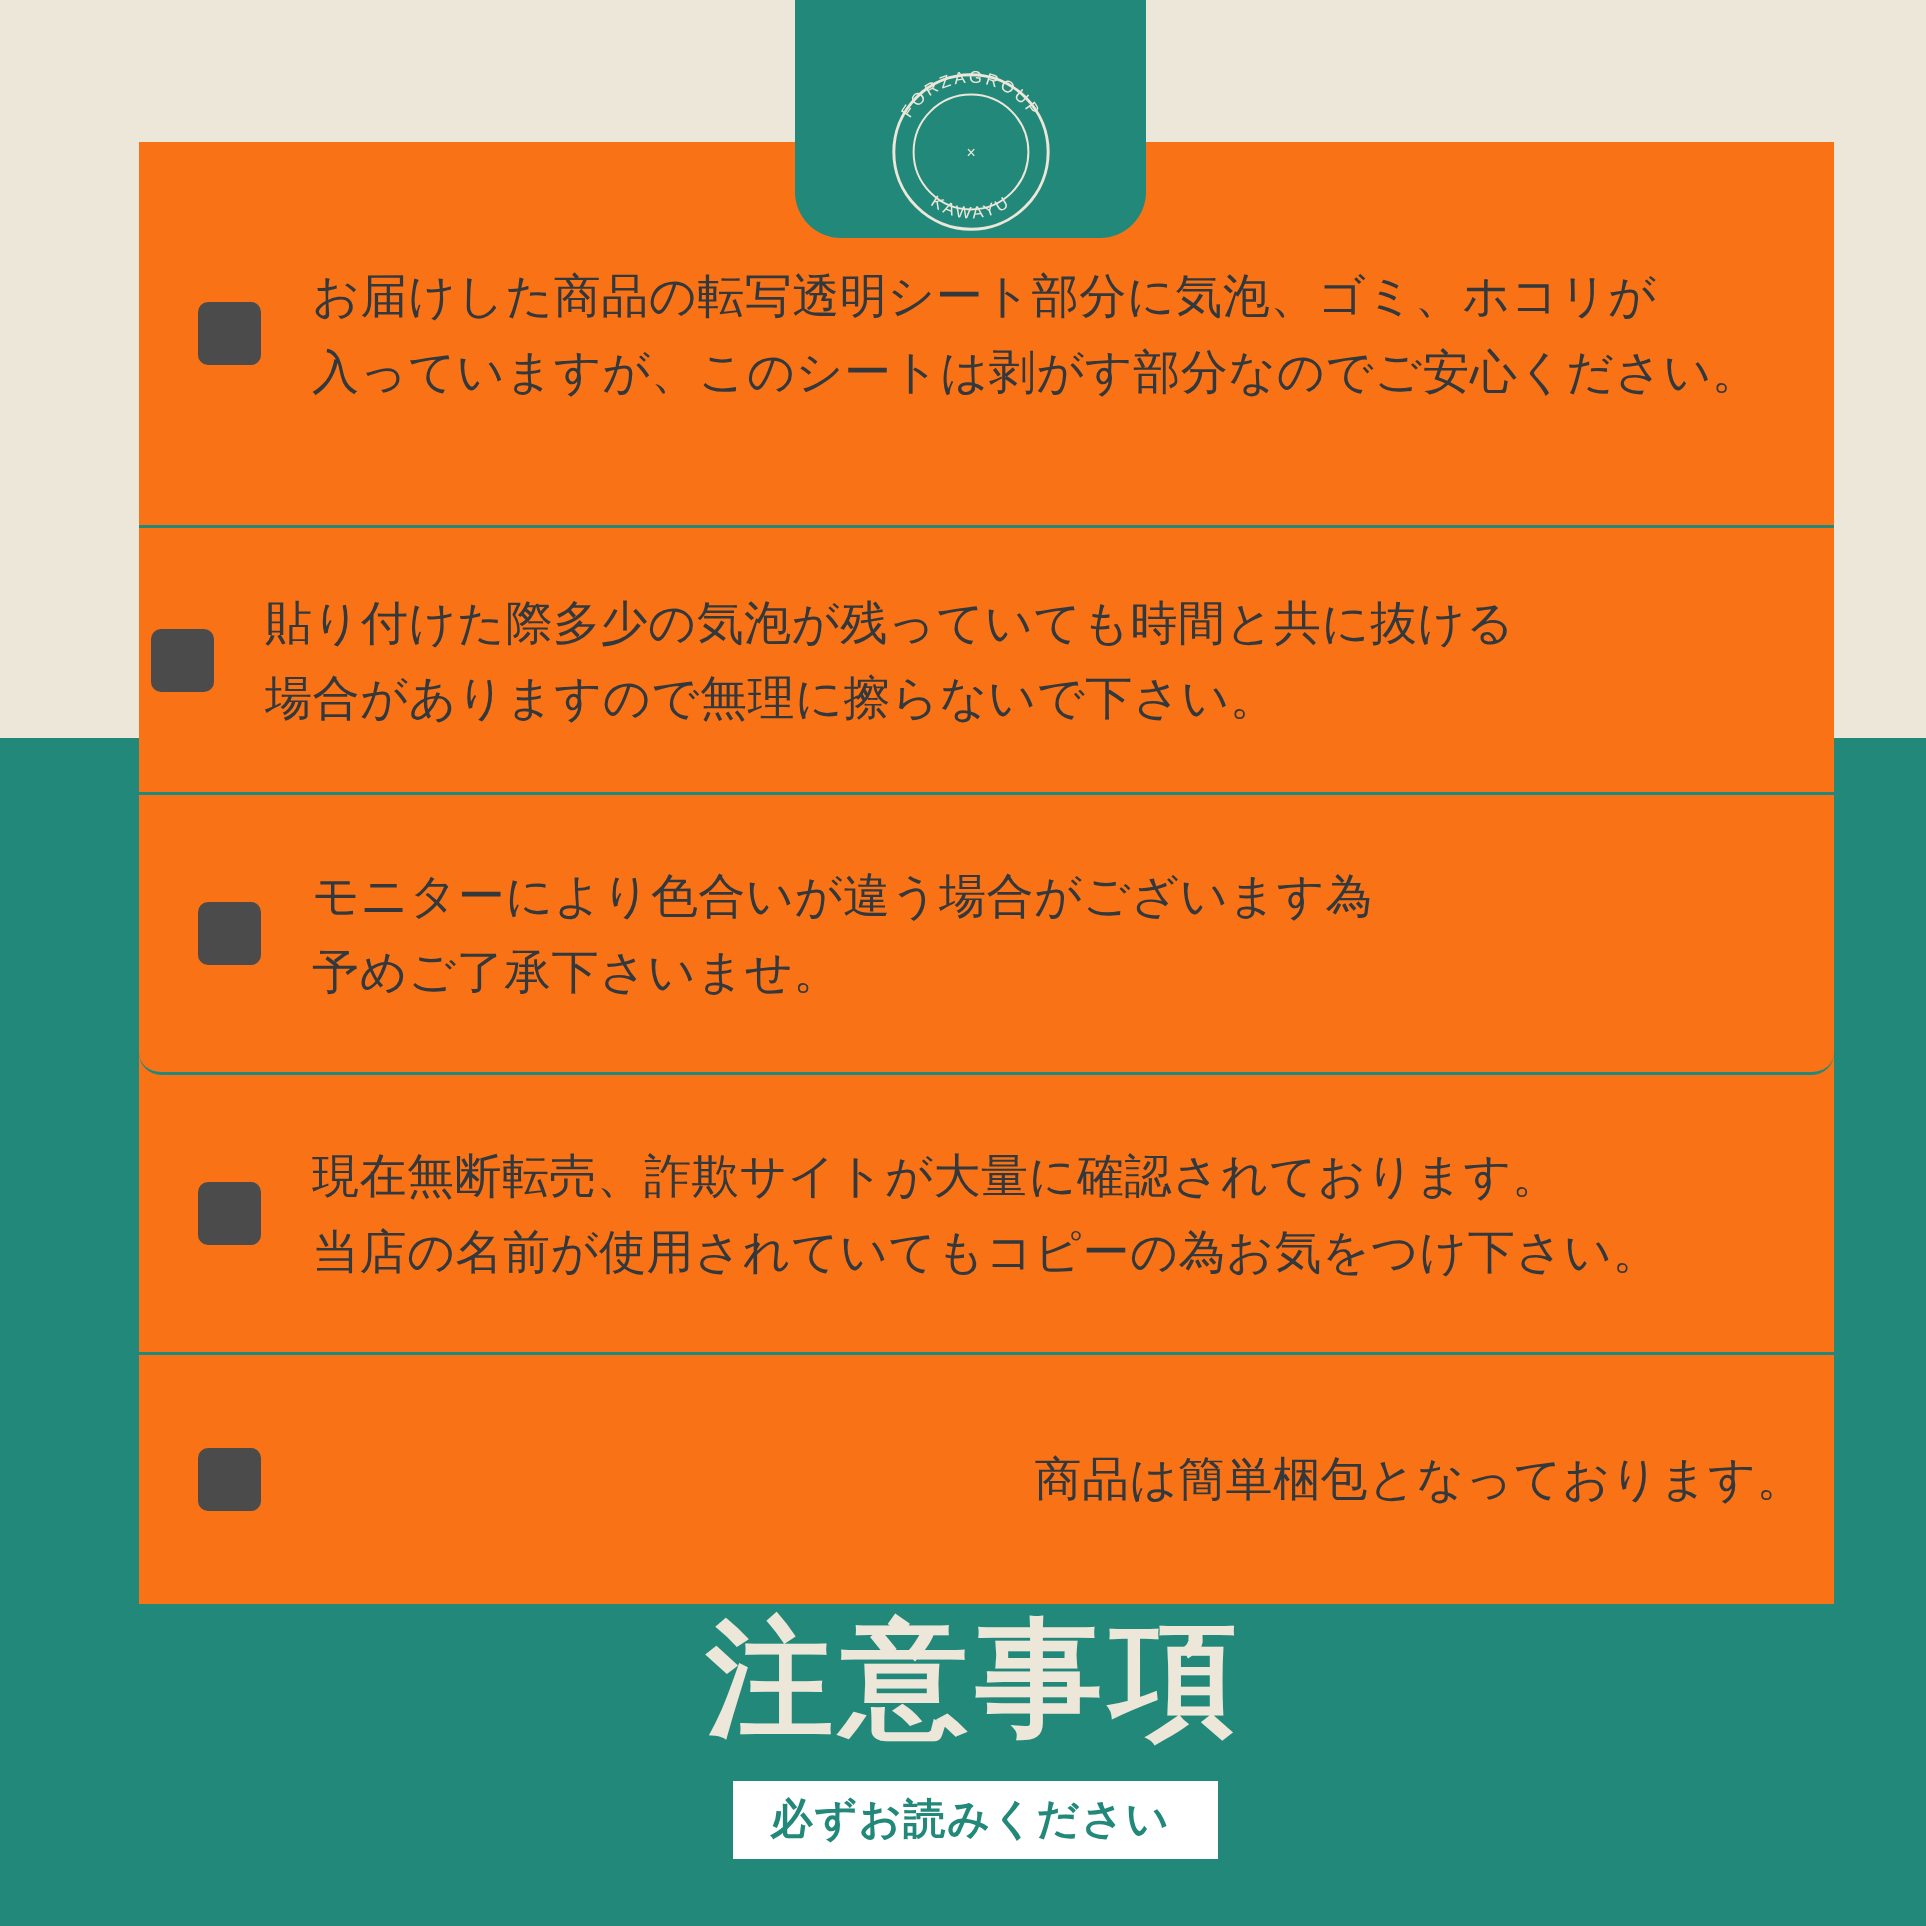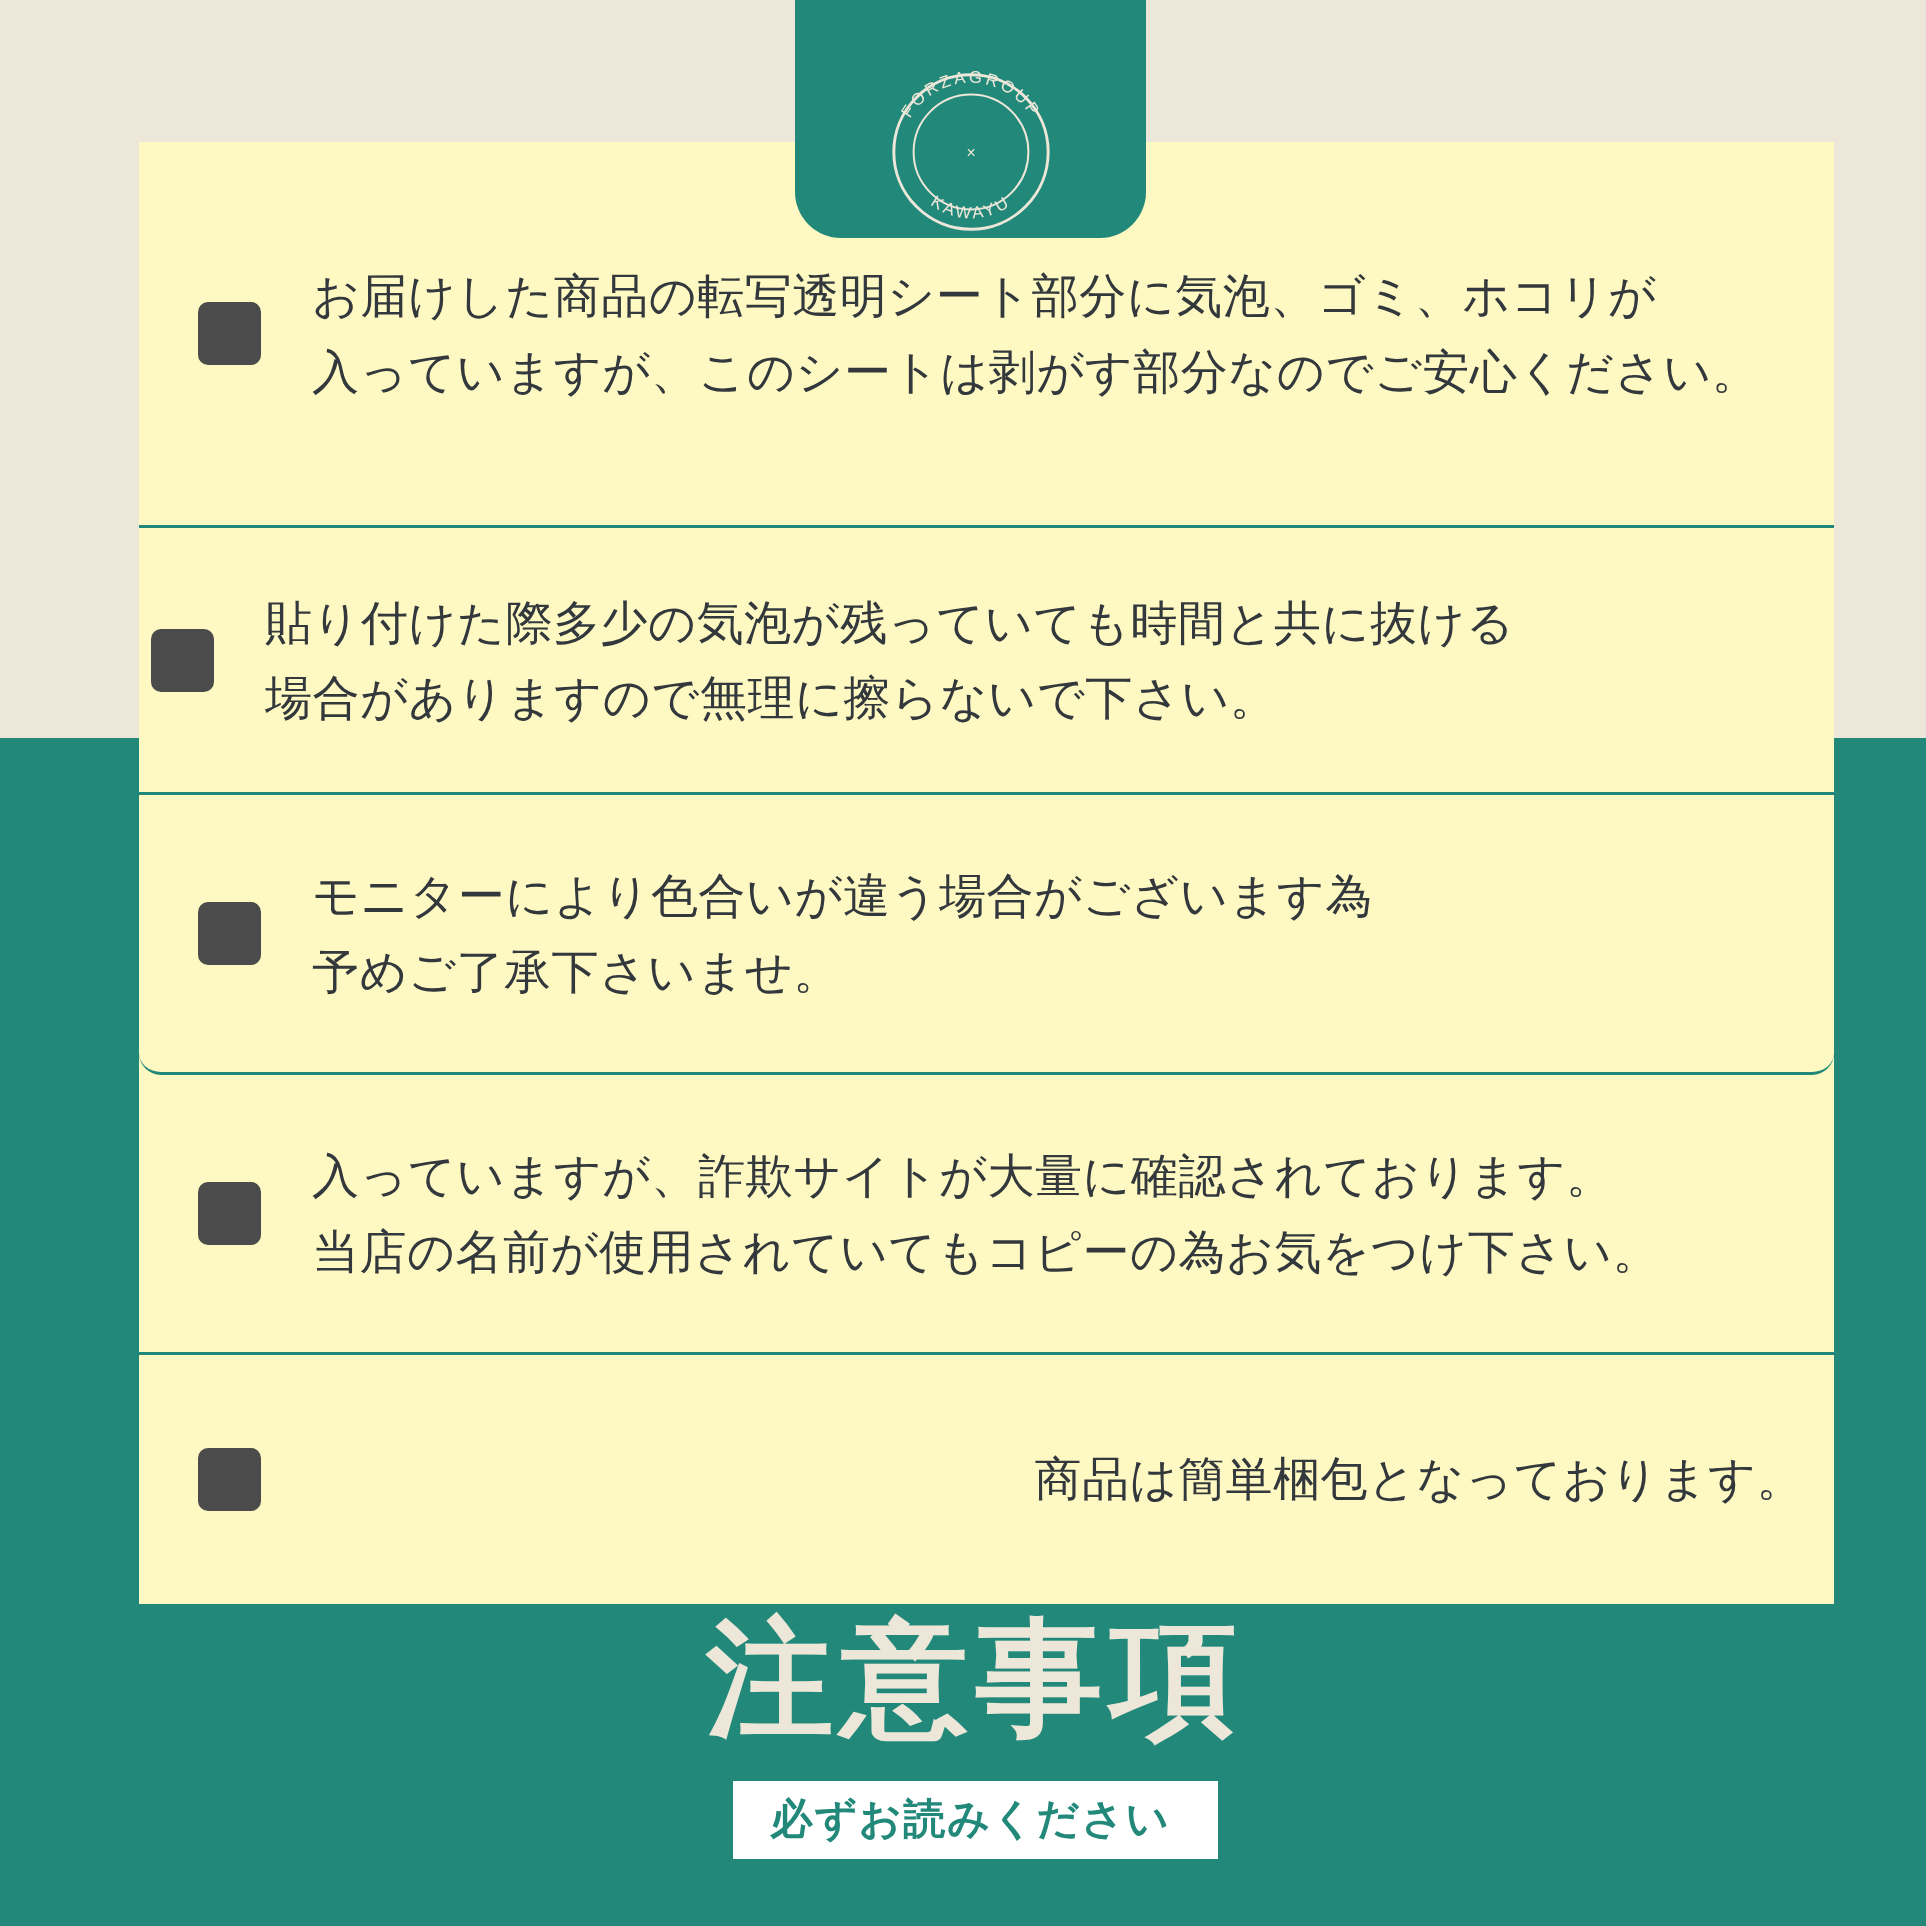--- a/index.html
+++ b/index.html
@@ -54,21 +54,21 @@
     display: block;
   }
 
   
   #panel {
     position: absolute;
     left: 139px;
     top: 142px;
     width: 1695px;
     height: 1462px;
-    background: #fef9c3;
+    background: #f97316;
     z-index: 3;
   }
 
   .row {
     position: relative;
     box-sizing: border-box;
     display: flex;
     align-items: center;
     padding-left: 59px;
     border-bottom: 3px solid #22897a;
@@ -175,21 +175,21 @@
     </div>
 
     <div class="row row-3">
       <div class="bullet"></div>
       <div class="row-text">モニターにより色合いが違う場合がございます為
 予めご了承下さいませ。</div>
     </div>
 
     <div class="row row-4">
       <div class="bullet"></div>
-      <div class="row-text">入っていますが、詐欺サイトが大量に確認されております。
+      <div class="row-text">現在無断転売、詐欺サイトが大量に確認されております。
 当店の名前が使用されていてもコピーの為お気をつけ下さい。</div>
     </div>
 
     <div class="row row-5">
       <div class="bullet"></div>
       <div class="row-text">商品は簡単梱包となっております。</div>
     </div>
 
   </div>
 

